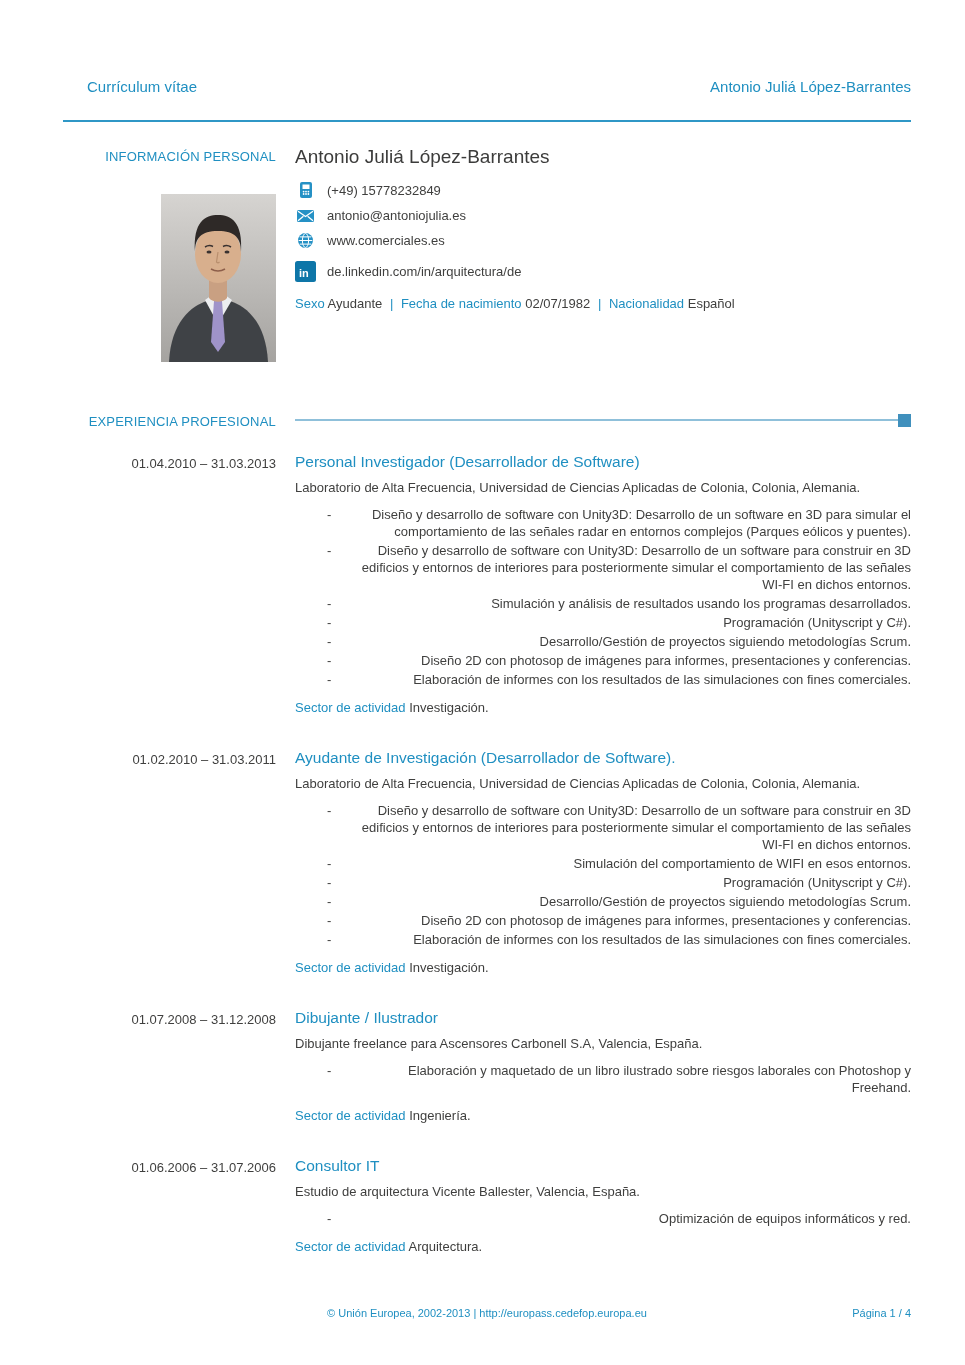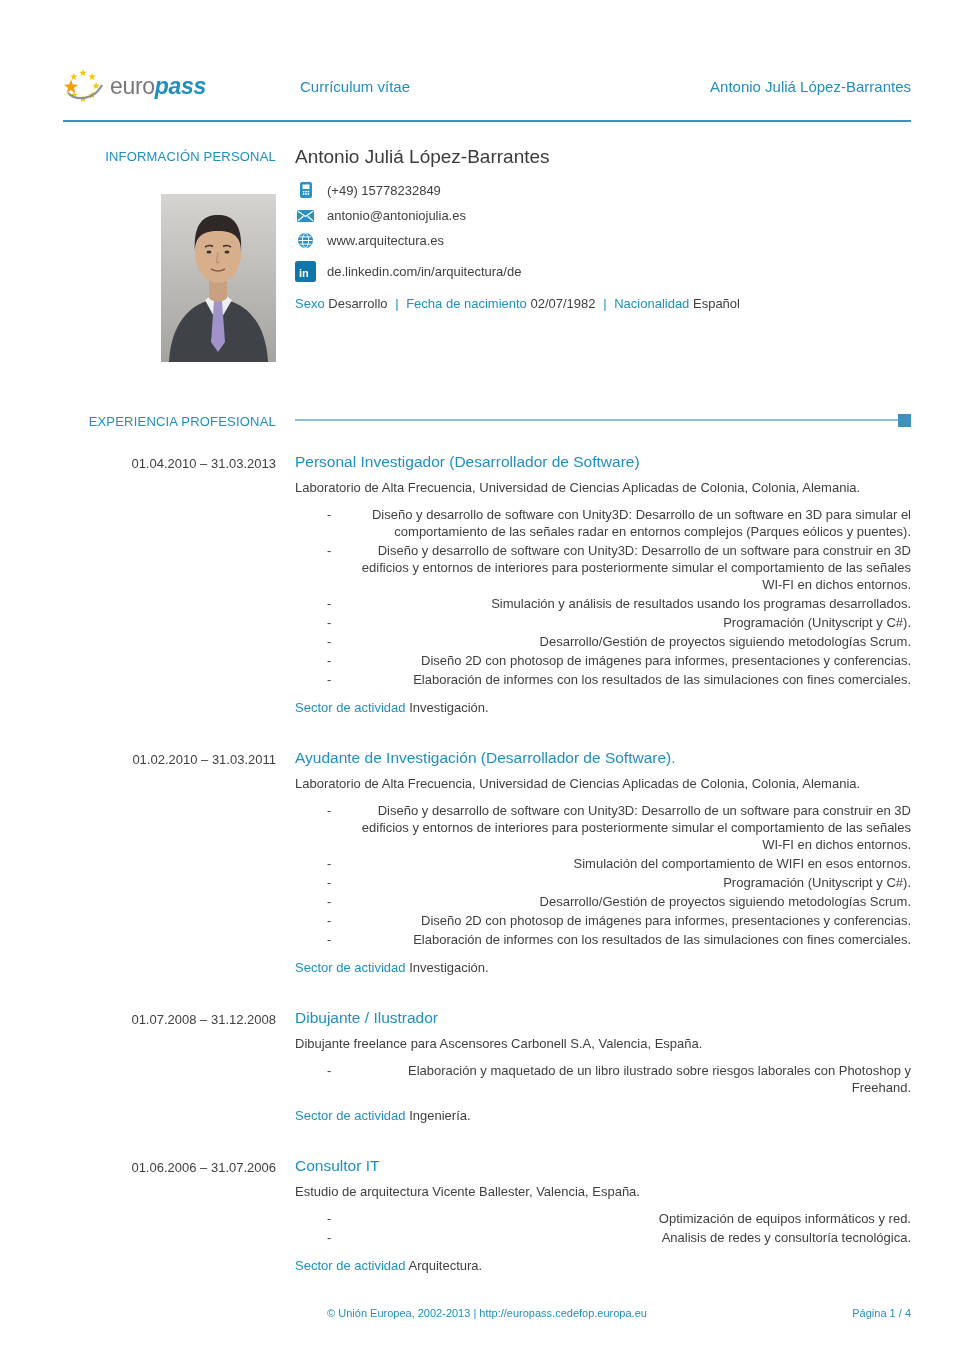--- a/index.html
+++ b/index.html
@@ -57,37 +57,20 @@
   .footer { position: absolute; left: 63px; right: 54px; bottom: 46px; font-size: 11px; color: var(--color-accent); }
   .footer-copy { text-align: center; }
   .footer-page { position: absolute; right: 0; top: 0; }
 </style>
 </head>
 <body>
 
 <div class="page">
 
   <header class="header">
-    <div class="logo">
-      <svg width="44" height="40" viewBox="0 0 42 40" aria-hidden="true">
-        <defs>
-          <path id="st" d="M0,-4 L0.94,-1.29 L3.8,-1.24 L1.52,0.49 L2.35,3.24 L0,1.6 L-2.35,3.24 L-1.52,0.49 L-3.8,-1.24 L-0.94,-1.29 Z"></path>
-        </defs>
-        <use href="#st" transform="translate(19,7)" fill="#f4c500"></use>
-        <use href="#st" transform="translate(28.2,10.8)" fill="#f4c500"></use>
-        <use href="#st" transform="translate(32,20)" fill="#f4c500"></use>
-        <use href="#st" transform="translate(28.2,29.2)" fill="#f4c500"></use>
-        <use href="#st" transform="translate(19,33)" fill="#f4c500"></use>
-        <use href="#st" transform="translate(9.8,29.2)" fill="#f4c500"></use>
-        <use href="#st" transform="translate(9.8,10.8)" fill="#f4c500"></use>
-        <path d="M4,27 C13,36 31,33 38,19" stroke="#8f9194" stroke-width="2.2" fill="none"></path>
-        <use href="#st" transform="translate(7,21) scale(1.9)" fill="#f59e00"></use>
-      </svg>
-      <span class="logo-text"><span class="logo-euro">euro</span><span class="logo-pass">pass</span></span>
-    </div>
     <div class="doc-title">Currículum vítae</div>
     <div class="owner-name">Antonio Juliá López-Barrantes</div>
   </header>
   <div class="header-rule"></div>
 
   <section class="row personal-row">
     <div class="cell-left">
       <div class="section-label">INFORMACIÓN PERSONAL</div>
       <div class="photo-wrap">
         <svg class="photo" viewBox="0 0 115 168" aria-hidden="true">
@@ -143,36 +126,36 @@
           <span>antonio@antoniojulia.es</span>
         </div>
         <div class="contact-row">
           <span class="contact-icon">
             <svg width="15" height="15" viewBox="0 0 15 15">
                 <circle cx="7.5" cy="7.5" r="7.5" fill="#2591c5"></circle>
                 <ellipse cx="7.5" cy="7.5" rx="3.1" ry="7" fill="none" stroke="#fff" stroke-width="1"></ellipse>
                 <path d="M0.6 7.5h13.8M1.8 3.9h11.4M1.8 11.1h11.4" stroke="#fff" stroke-width="1" fill="none"></path>
               </svg>
           </span>
-          <span>www.arquitectura.es</span>
+          <span>www.comerciales.es</span>
         </div>
         <div class="contact-row linkedin-row">
           <span class="contact-icon">
             <svg width="21" height="21" viewBox="0 0 21 21">
                 <rect width="21" height="21" rx="2.5" fill="#0e76a8"></rect>
                 <text x="4" y="15.5" font-family="Liberation Sans, sans-serif" font-size="11" font-weight="bold" fill="#ffffff">in</text>
               </svg>
           </span>
           <span>de.linkedin.com/in/arquitectura/de</span>
         </div>
       </div>
 
       <div class="demographics">
         <span class="lbl">Sexo</span>
-        <span>Desarrollo</span>
+        <span>Ayudante</span>
         <span class="sep">|</span>
         <span class="lbl">Fecha de nacimiento</span>
         <span>02/07/1982</span>
         <span class="sep">|</span>
         <span class="lbl">Nacionalidad</span>
         <span>Español</span>
       </div>
     </div>
   </section>
 
@@ -231,21 +214,20 @@
     </div>
   </article>
 
   <article class="row entry">
     <div class="cell-left date">01.06.2006 – 31.07.2006</div>
     <div>
       <h2 class="entry-title">Consultor IT</h2>
       <p class="employer">Estudio de arquitectura Vicente Ballester, Valencia, España.</p>
       <ul class="bullets">
         <li>Optimización de equipos informáticos y red.</li>
-        <li>Analisis de redes y consultoría tecnológica.</li>
       </ul>
       <p class="sector"><span class="sector-label">Sector de actividad</span> <span>Arquitectura.</span></p>
     </div>
   </article>
 
   <footer class="footer">
     <div class="footer-copy">© Unión Europea, 2002-2013 | http://europass.cedefop.europa.eu</div>
     <div class="footer-page">Página 1 / 4</div>
   </footer>
 

